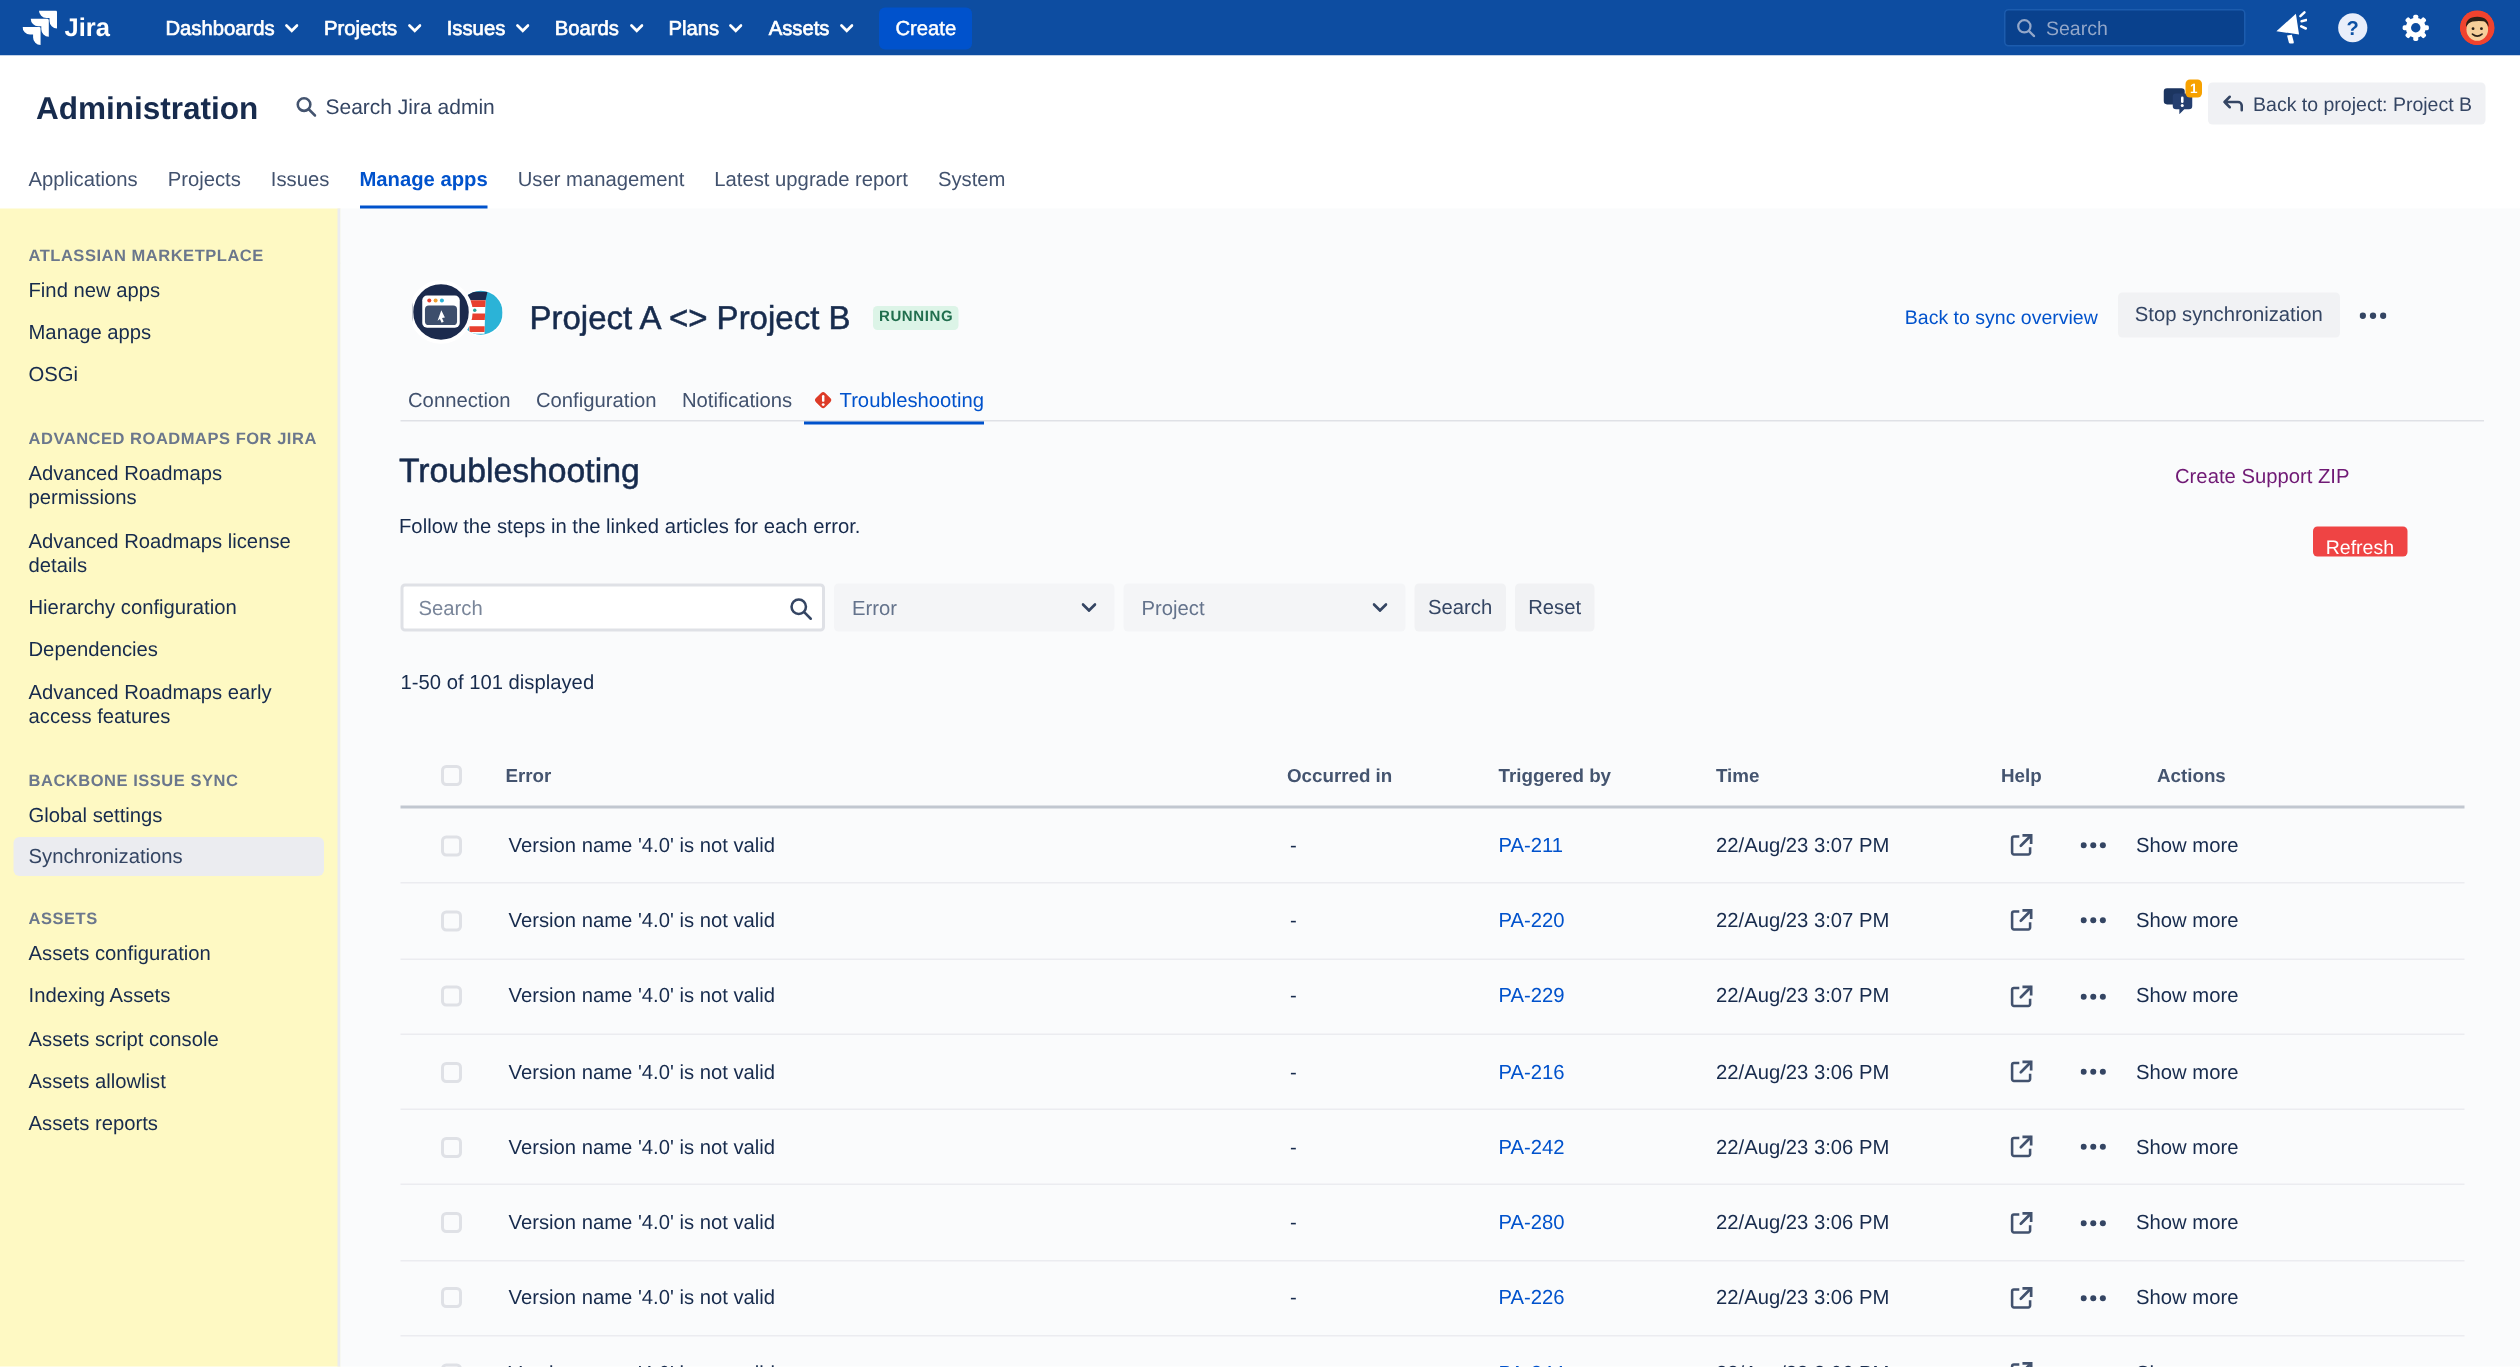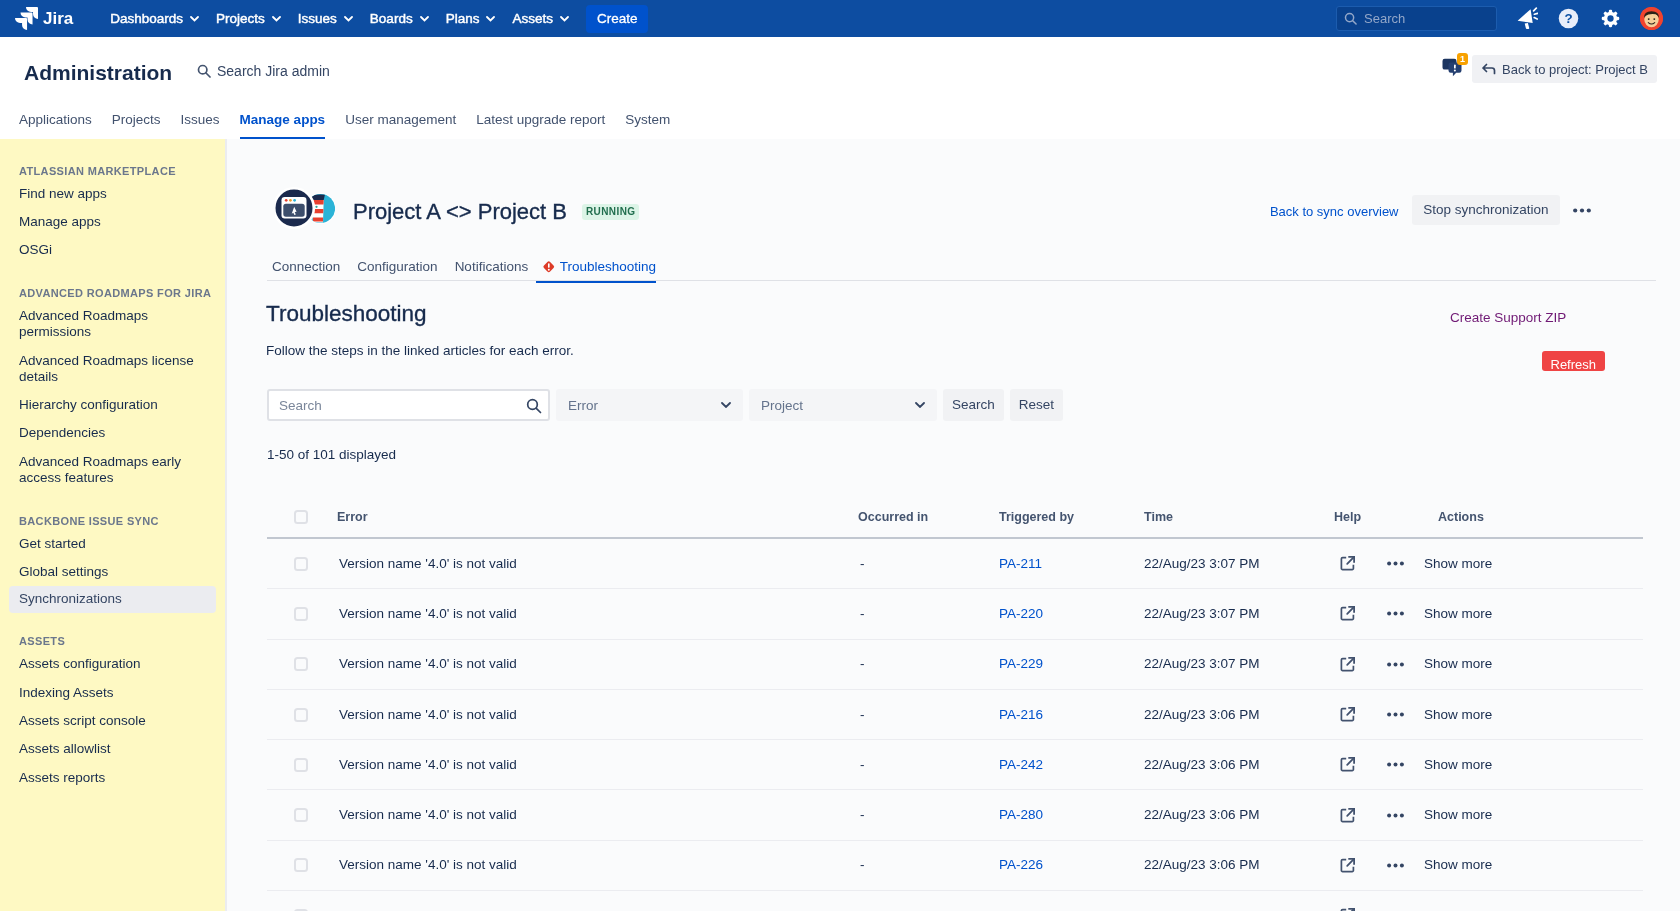--- a/index.html
+++ b/index.html
@@ -222,21 +222,20 @@
     <div class="sb-section">
       <div class="sb-head">ADVANCED ROADMAPS FOR JIRA</div>
       <div class="sb-item">Advanced Roadmaps permissions</div>
       <div class="sb-item">Advanced Roadmaps license details</div>
       <div class="sb-item">Hierarchy configuration</div>
       <div class="sb-item">Dependencies</div>
       <div class="sb-item">Advanced Roadmaps early access features</div>
     </div>
     <div class="sb-section">
       <div class="sb-head">BACKBONE ISSUE SYNC</div>
-      <div class="sb-item">Get started</div>
       <div class="sb-item">Global settings</div>
       <div class="sb-item sel">Synchronizations</div>
     </div>
     <div class="sb-section">
       <div class="sb-head">ASSETS</div>
       <div class="sb-item">Assets configuration</div>
       <div class="sb-item">Indexing Assets</div>
       <div class="sb-item">Assets script console</div>
       <div class="sb-item">Assets allowlist</div>
       <div class="sb-item">Assets reports</div>

